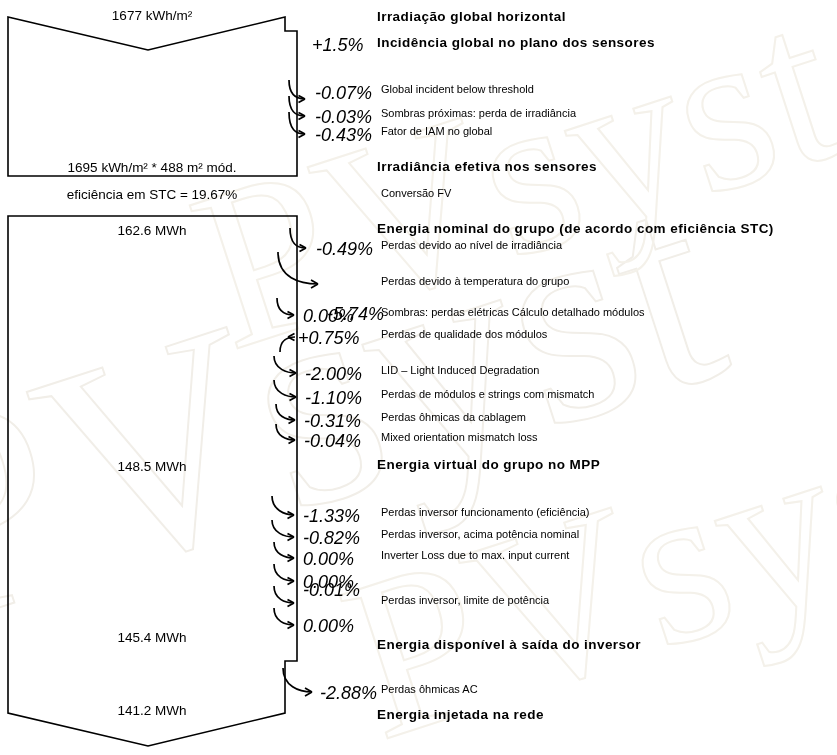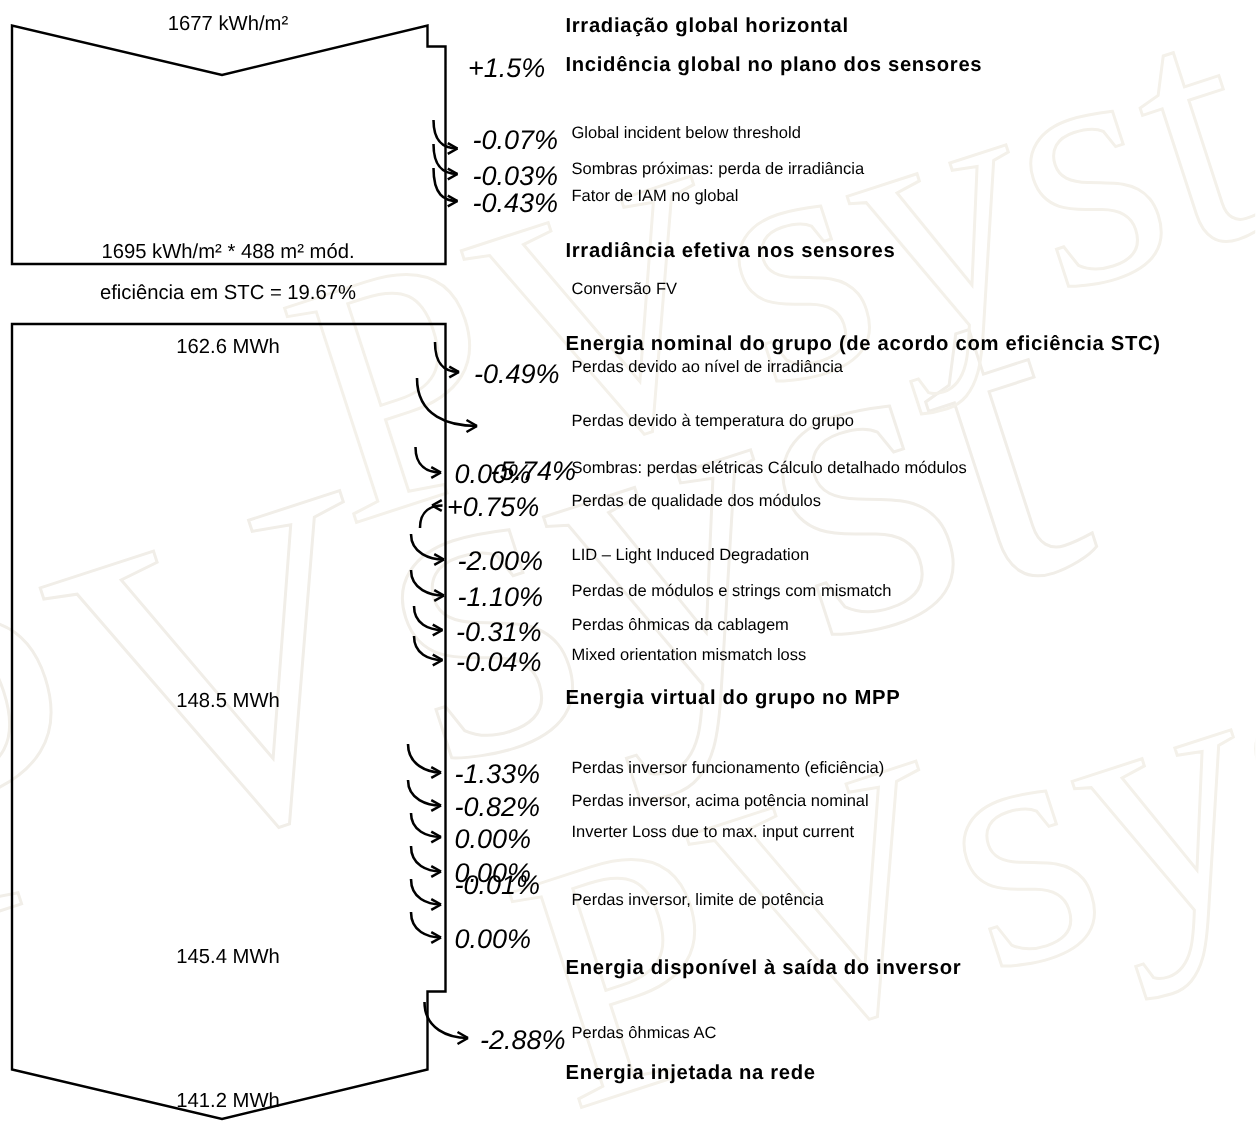--- a/index.html
+++ b/index.html
@@ -137,21 +137,21 @@
   <div class="txt center" style="left:152px; top:161px;">1695 kWh/m² * 488 m² mód.</div>
 
   <div class="txt center" style="left:152px; top:188px;">eficiência em STC = 19.67%</div>
 
   <div class="txt center" style="left:152px; top:224px;">162.6 MWh</div>
 
   <div class="txt center" style="left:152px; top:460px;">148.5 MWh</div>
 
   <div class="txt center" style="left:152px; top:631px;">145.4 MWh</div>
 
-  <div class="txt center" style="left:152px; top:704px;margin-top:23px;">141.2 MWh</div>
+  <div class="txt center" style="left:152px; top:704px;">141.2 MWh</div>
 
   <div class="txt pct" style="left:312px; top:36px;">+1.5%</div>
   <div class="txt pct" style="left:315px; top:84px;">-0.07%</div>
   <div class="txt pct" style="left:315px; top:108px;">-0.03%</div>
   <div class="txt pct" style="left:315px; top:126px;">-0.43%</div>
   <div class="txt pct" style="left:316px; top:240px;">-0.49%</div>
   <div class="txt pct" style="left:327px; top:284px;margin-top:21px;">-5.74%</div>
   <div class="txt pct" style="left:303px; top:307px;">0.00%</div>
   <div class="txt pct" style="left:298px; top:329px;">+0.75%</div>
   <div class="txt pct" style="left:305px; top:365px;">-2.00%</div>

